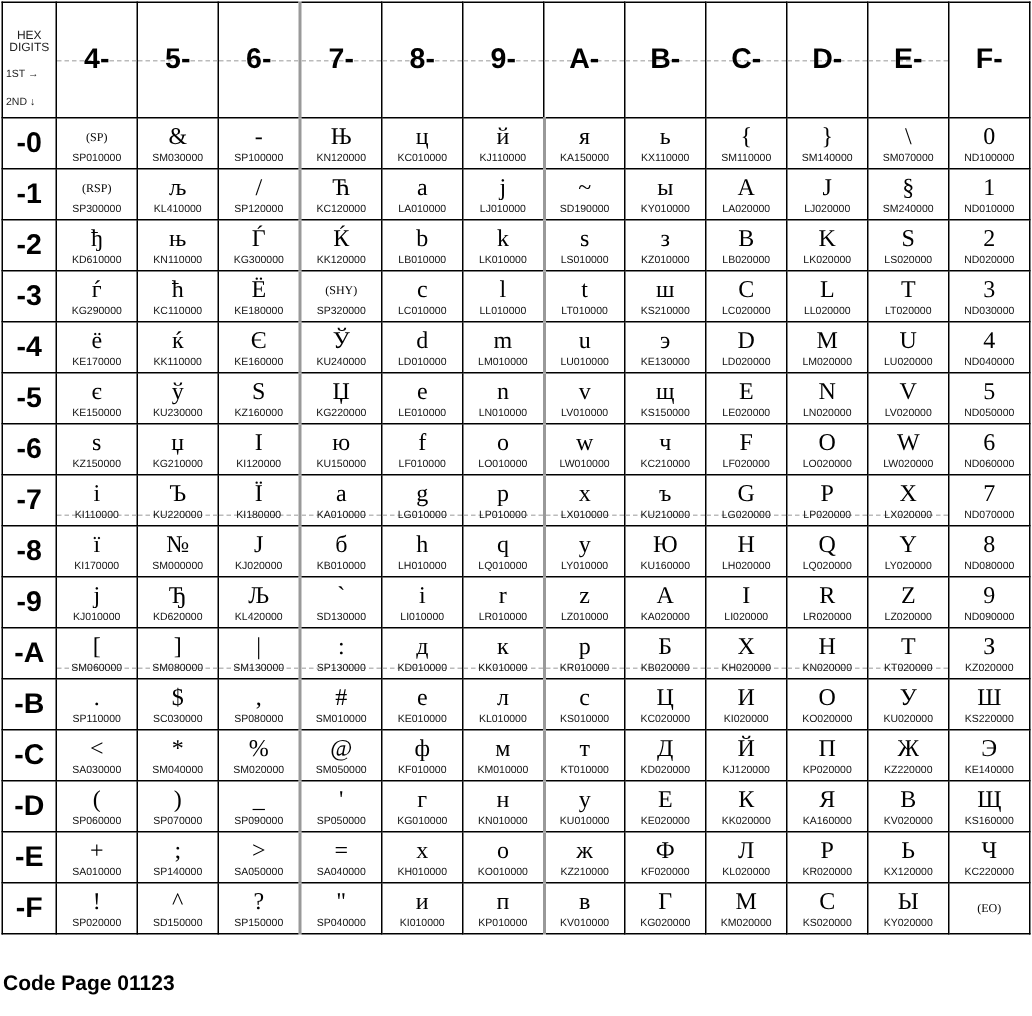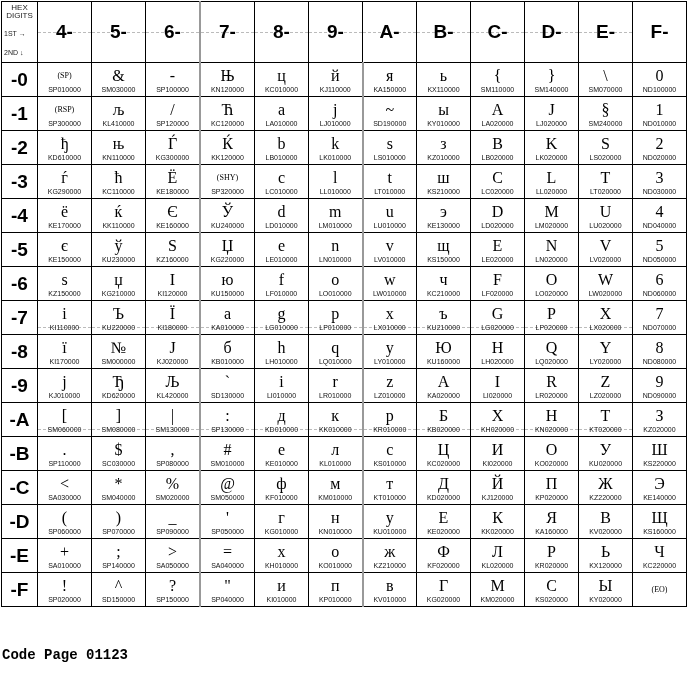--- a/index.html
+++ b/index.html
@@ -11,21 +11,21 @@
       width: 685px;
     }
     table.cp td, table.cp th {
       border: 1px solid #000;
       padding: 0;
       text-align: center;
       vertical-align: middle;
       overflow: hidden;
     }
     th.corner { width: 35px; height: 60px; position: relative; font-weight: normal; }
-    .corner-inner { position: relative; width: 35px; height: 60px; }
+    .corner-inner { position: relative; width: 35px; height: 60px; margin-top: 16px; }
     .hex-label { position: absolute; top: 2px; left: 0; right: 0; font-size: 8px; line-height: 8px; text-align: center; color: #222; }
     .first-label { position: absolute; top: 28px; left: 2px; font-size: 7px; color: #222; white-space: nowrap; }
     .second-label { position: absolute; top: 47px; left: 2px; font-size: 7px; color: #222; white-space: nowrap; }
     th.colhead {
       width: 53px; height: 60px;
       font-family: "Liberation Sans", sans-serif;
       font-weight: bold; font-size: 19px;
       position: relative;
     }
     th.colhead .dash-line, td .dash-line {
@@ -50,21 +50,21 @@
     .code {
       display: block;
       font-family: "Liberation Sans", sans-serif;
       font-size: 7px; line-height: 9px; color: #111;
       position: relative; z-index: 1;
     }
     .gray-left { border-left: 2px solid #999 !important; }
     .dashed-row td .dash-line, .dashed-row th .dash-line { top: 26px; }
     .footer-title {
       position: absolute; left: 2px; top: 647px;
-      font-family: Liberation Mono, monospace;
+      font-family: Liberation Sans, sans-serif;
       font-weight: bold; font-size: 14px;
     }
   </style>
 </head>
 <body>
 
 <table class="cp">
   <thead>
     <tr>
       <th class="corner">

